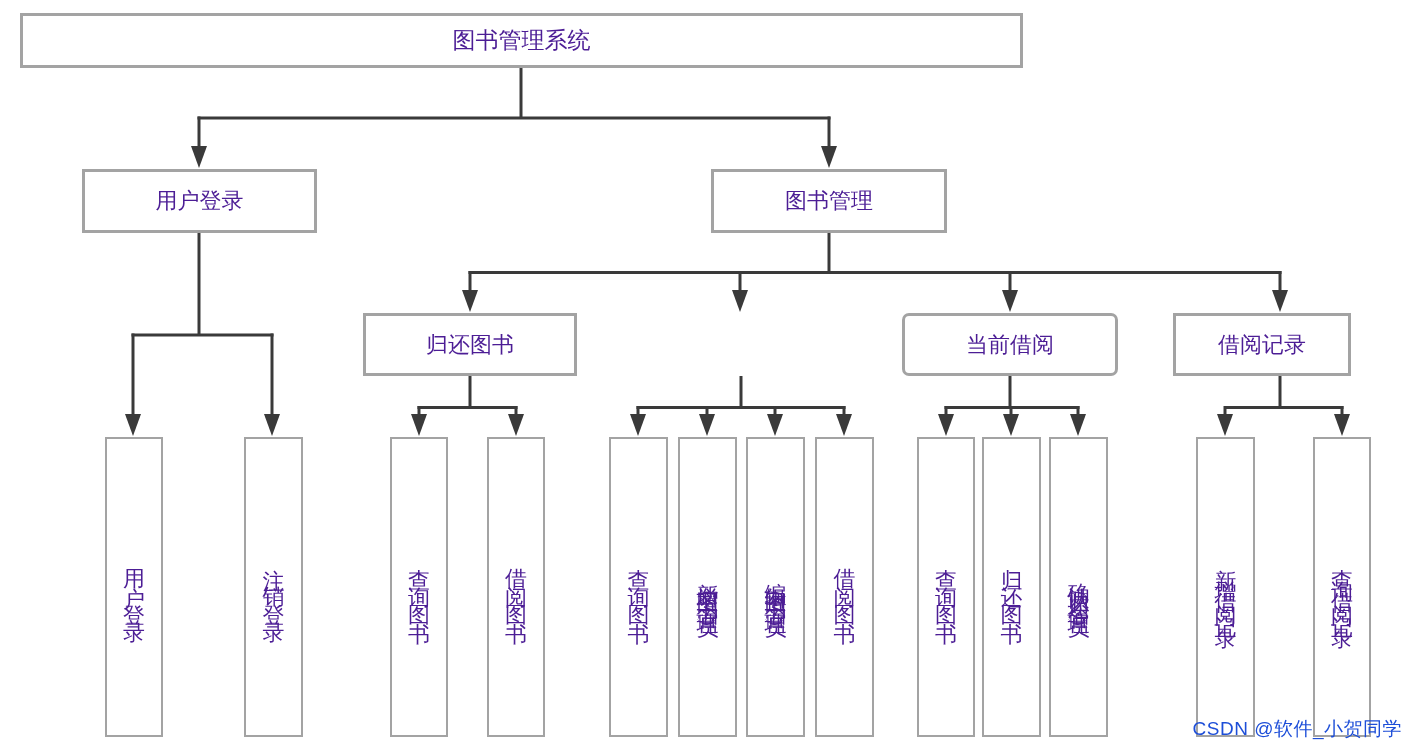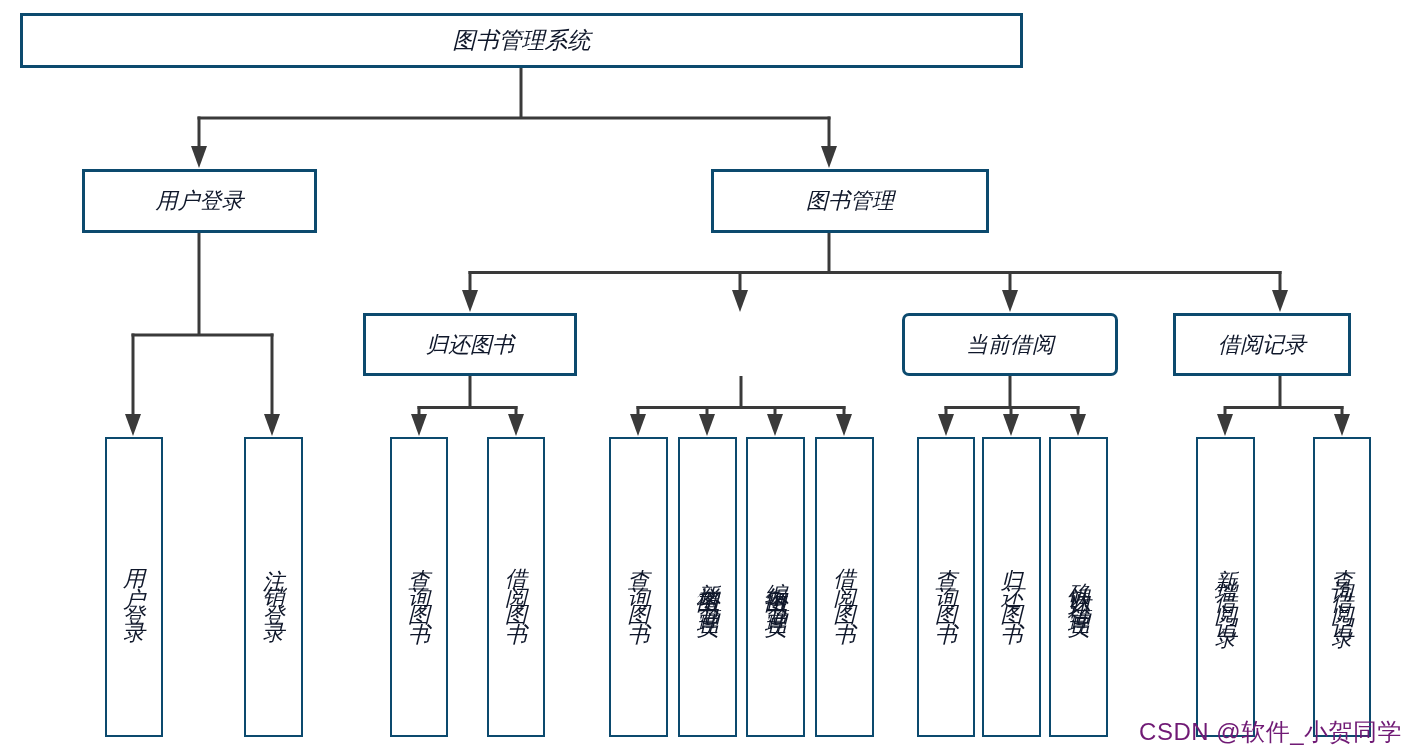--- a/index.html
+++ b/index.html
@@ -3,32 +3,32 @@
 <meta charset="utf-8">
 <style>
   html,body { margin:0; padding:0; background:#ffffff; }
   .stage {
     position:relative; width:1405px; height:747px; background:#ffffff;
     font-family:"Liberation Sans", sans-serif; color:#333333; overflow:hidden;
   }
   .connectors { position:absolute; left:0; top:0; z-index:0; }
   .node {
     position:absolute; box-sizing:border-box; background:#ffffff;
-    border:3px solid #0c4a6e; display:flex; align-items:center; justify-content:center;
-    font-size:22px; color:#0f172a; z-index:1; white-space:nowrap;font-style:italic;
+    border:3px solid #a3a3a3; display:flex; align-items:center; justify-content:center;
+    font-size:22px; color:#4c1d95; z-index:1; white-space:nowrap;
   }
   .root-node { font-size:23px; }
   .vbox {
     border-width:2px;
     writing-mode:vertical-rl; text-orientation:mixed;
     top:437px; height:300px; font-size:22px; line-height:1;
   }
   .watermark {
     position:absolute; top:716px; right:3px; z-index:5;
-    font-size:24px; color:#701a75; letter-spacing:0.5px; white-space:nowrap;
+    font-size:19px; color:#1d4ed8; letter-spacing:0.5px; white-space:nowrap;
   }
 </style>
 </head>
 <body>
 
 <div class="stage">
 
   <svg class="connectors" width="1405" height="747" viewBox="0 0 1405 747" aria-hidden="true">
     <g stroke="#3a3a3a" stroke-width="3" fill="none">
       <path d="M521,68 V118"></path>
@@ -84,21 +84,21 @@
       <polygon points="1003,414 1019,414 1011,436"></polygon>
       <polygon points="1070,414 1086,414 1078,436"></polygon>
       <polygon points="1217,414 1233,414 1225,436"></polygon>
       <polygon points="1334,414 1350,414 1342,436"></polygon>
     </g>
   </svg>
 
   <div class="node root-node" style="left:20px; top:13px; width:1003px; height:55px;">图书管理系统</div>
 
   <div class="node" style="left:82px; top:169px; width:235px; height:64px;">用户登录</div>
-  <div class="node" style="left:711px; top:169px; width:278px; height:64px;">图书管理</div>
+  <div class="node" style="left:711px; top:169px; width:236px; height:64px;">图书管理</div>
 
   <div class="node" style="left:363px; top:313px; width:214px; height:63px;">归还图书</div>
   <div class="node" style="left:902px; top:313px; width:216px; height:63px;border-radius:7px;">当前借阅</div>
   <div class="node" style="left:1173px; top:313px; width:178px; height:63px;">借阅记录</div>
 
   <div class="node vbox" style="left: 105px; width: 58px; letter-spacing: 18px;">用户登录</div>
   <div class="node vbox" style="left: 244px; width: 59px; letter-spacing: 18px;">注销登录</div>
 
   <div class="node vbox" style="left: 390px; width: 58px; letter-spacing: 18px;">查询图书</div>
   <div class="node vbox" style="left: 487px; width: 58px; letter-spacing: 18px;">借阅图书</div>

